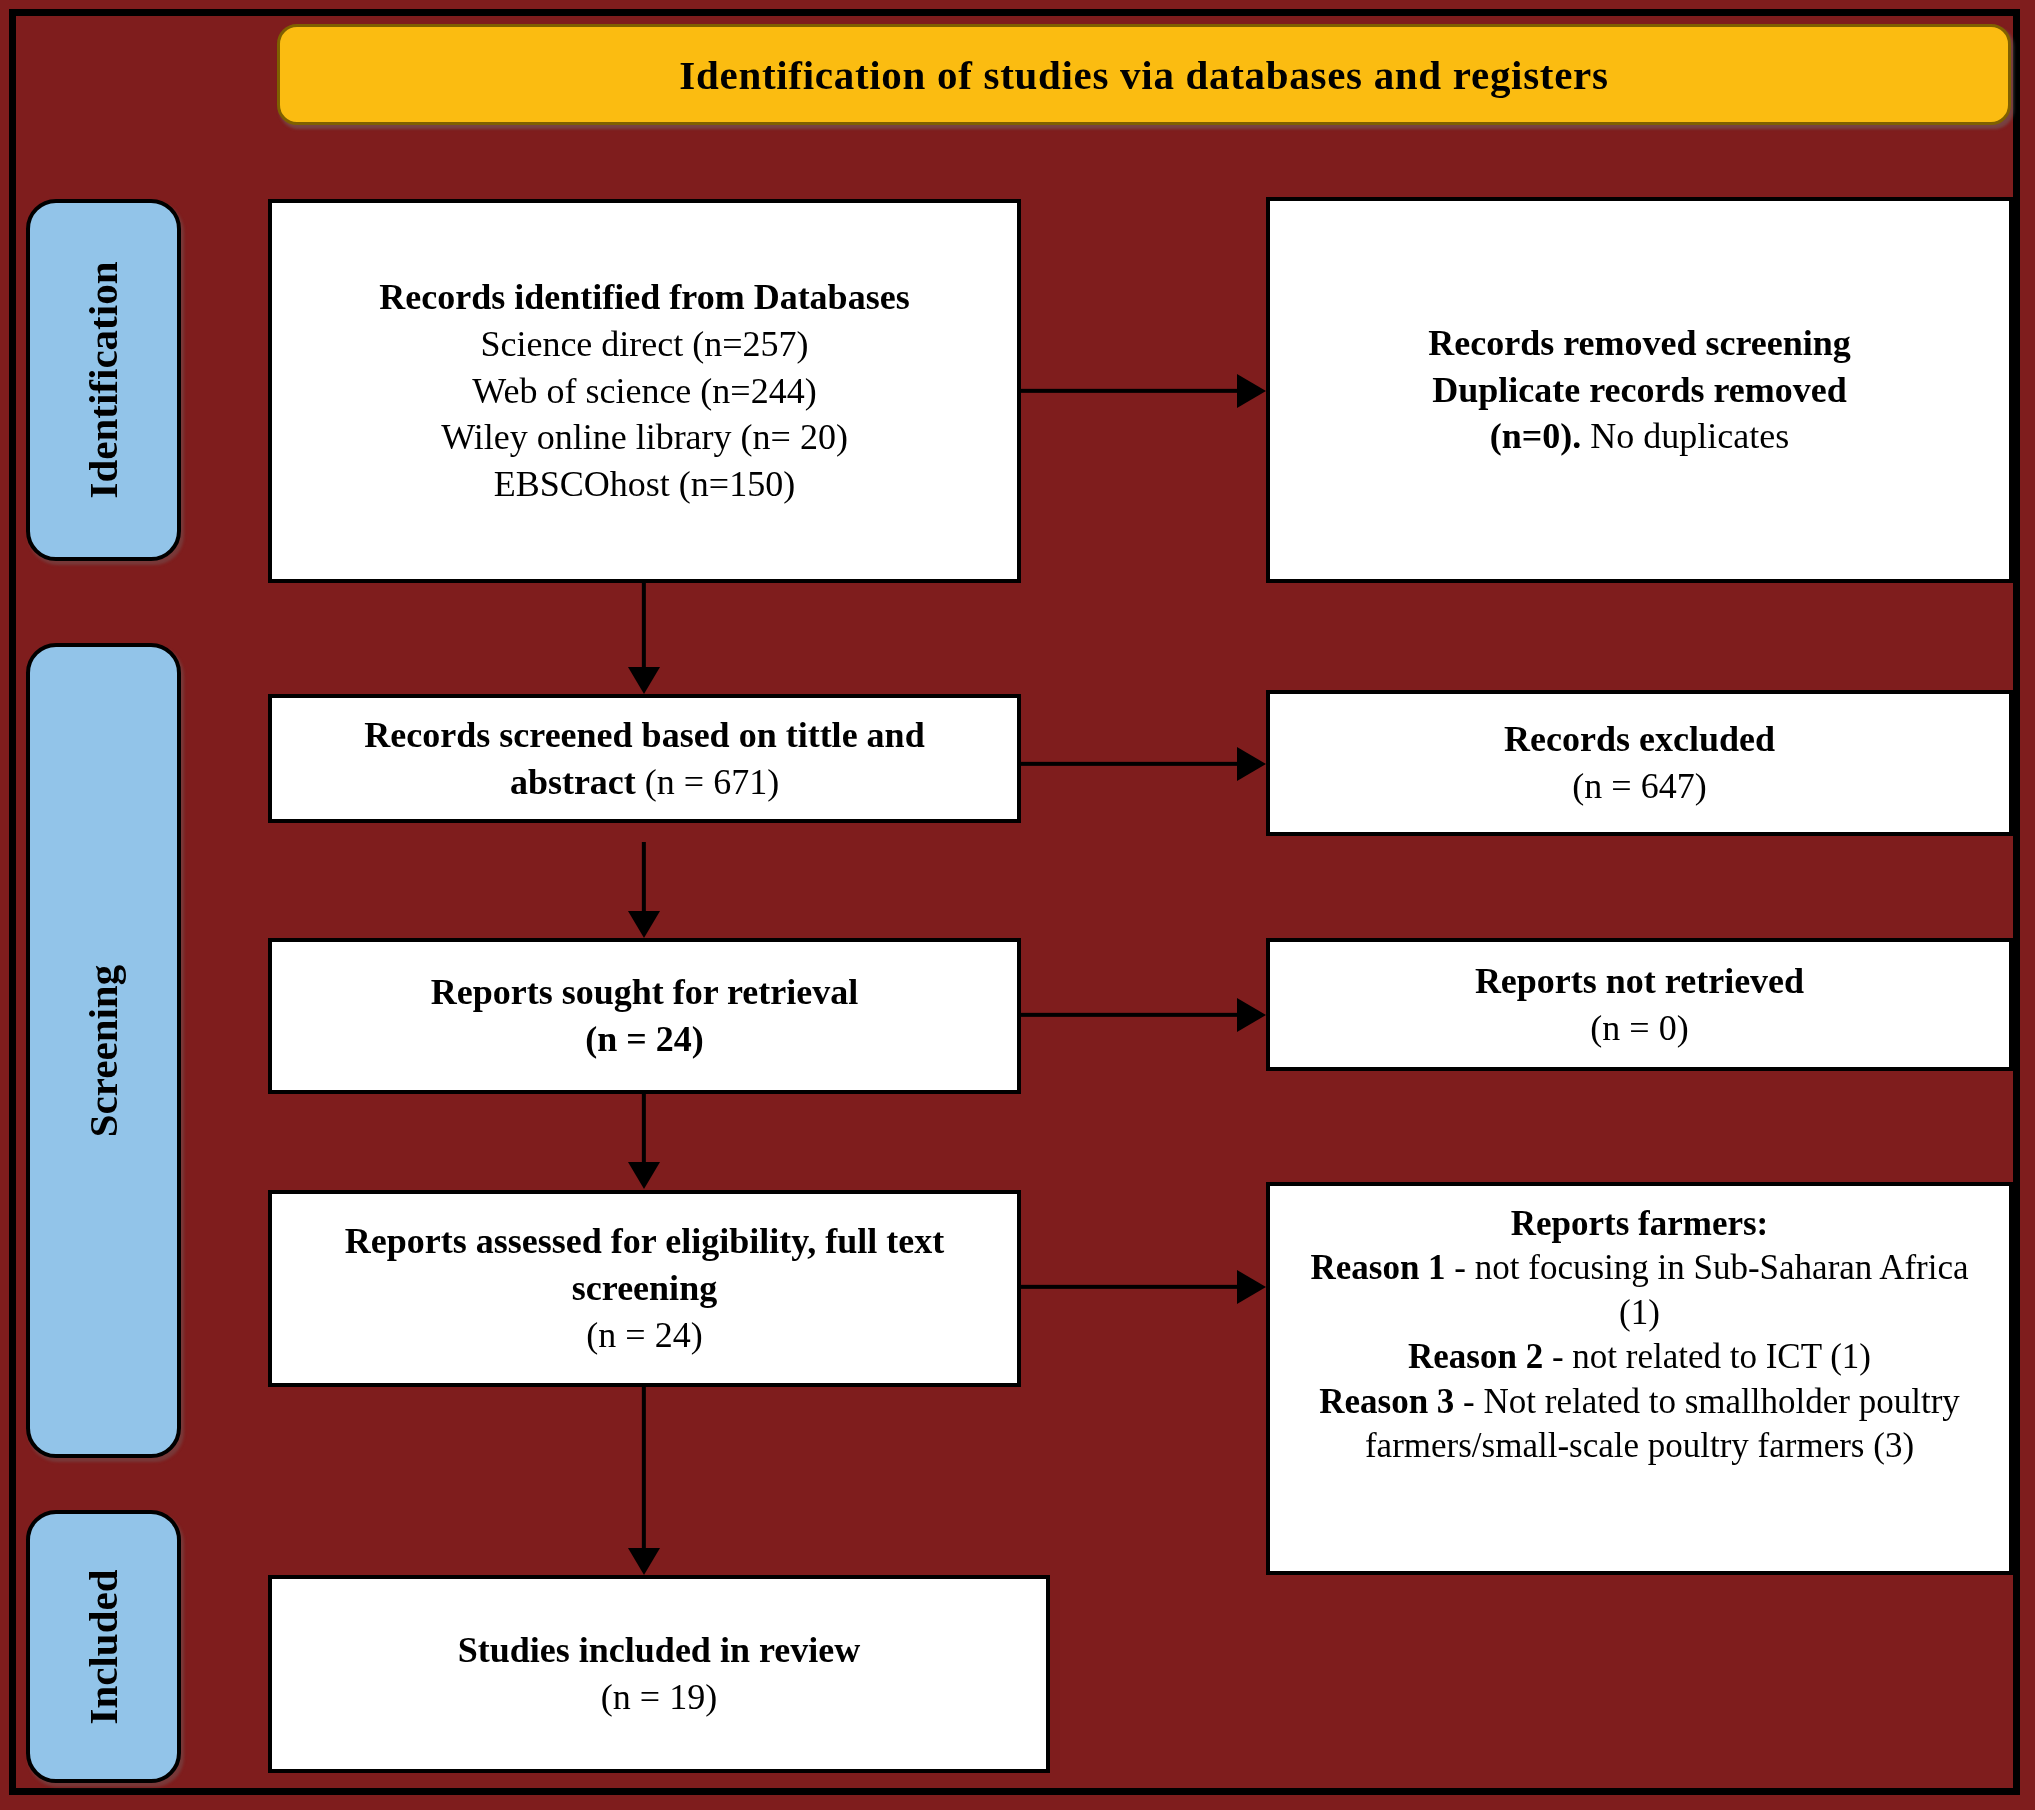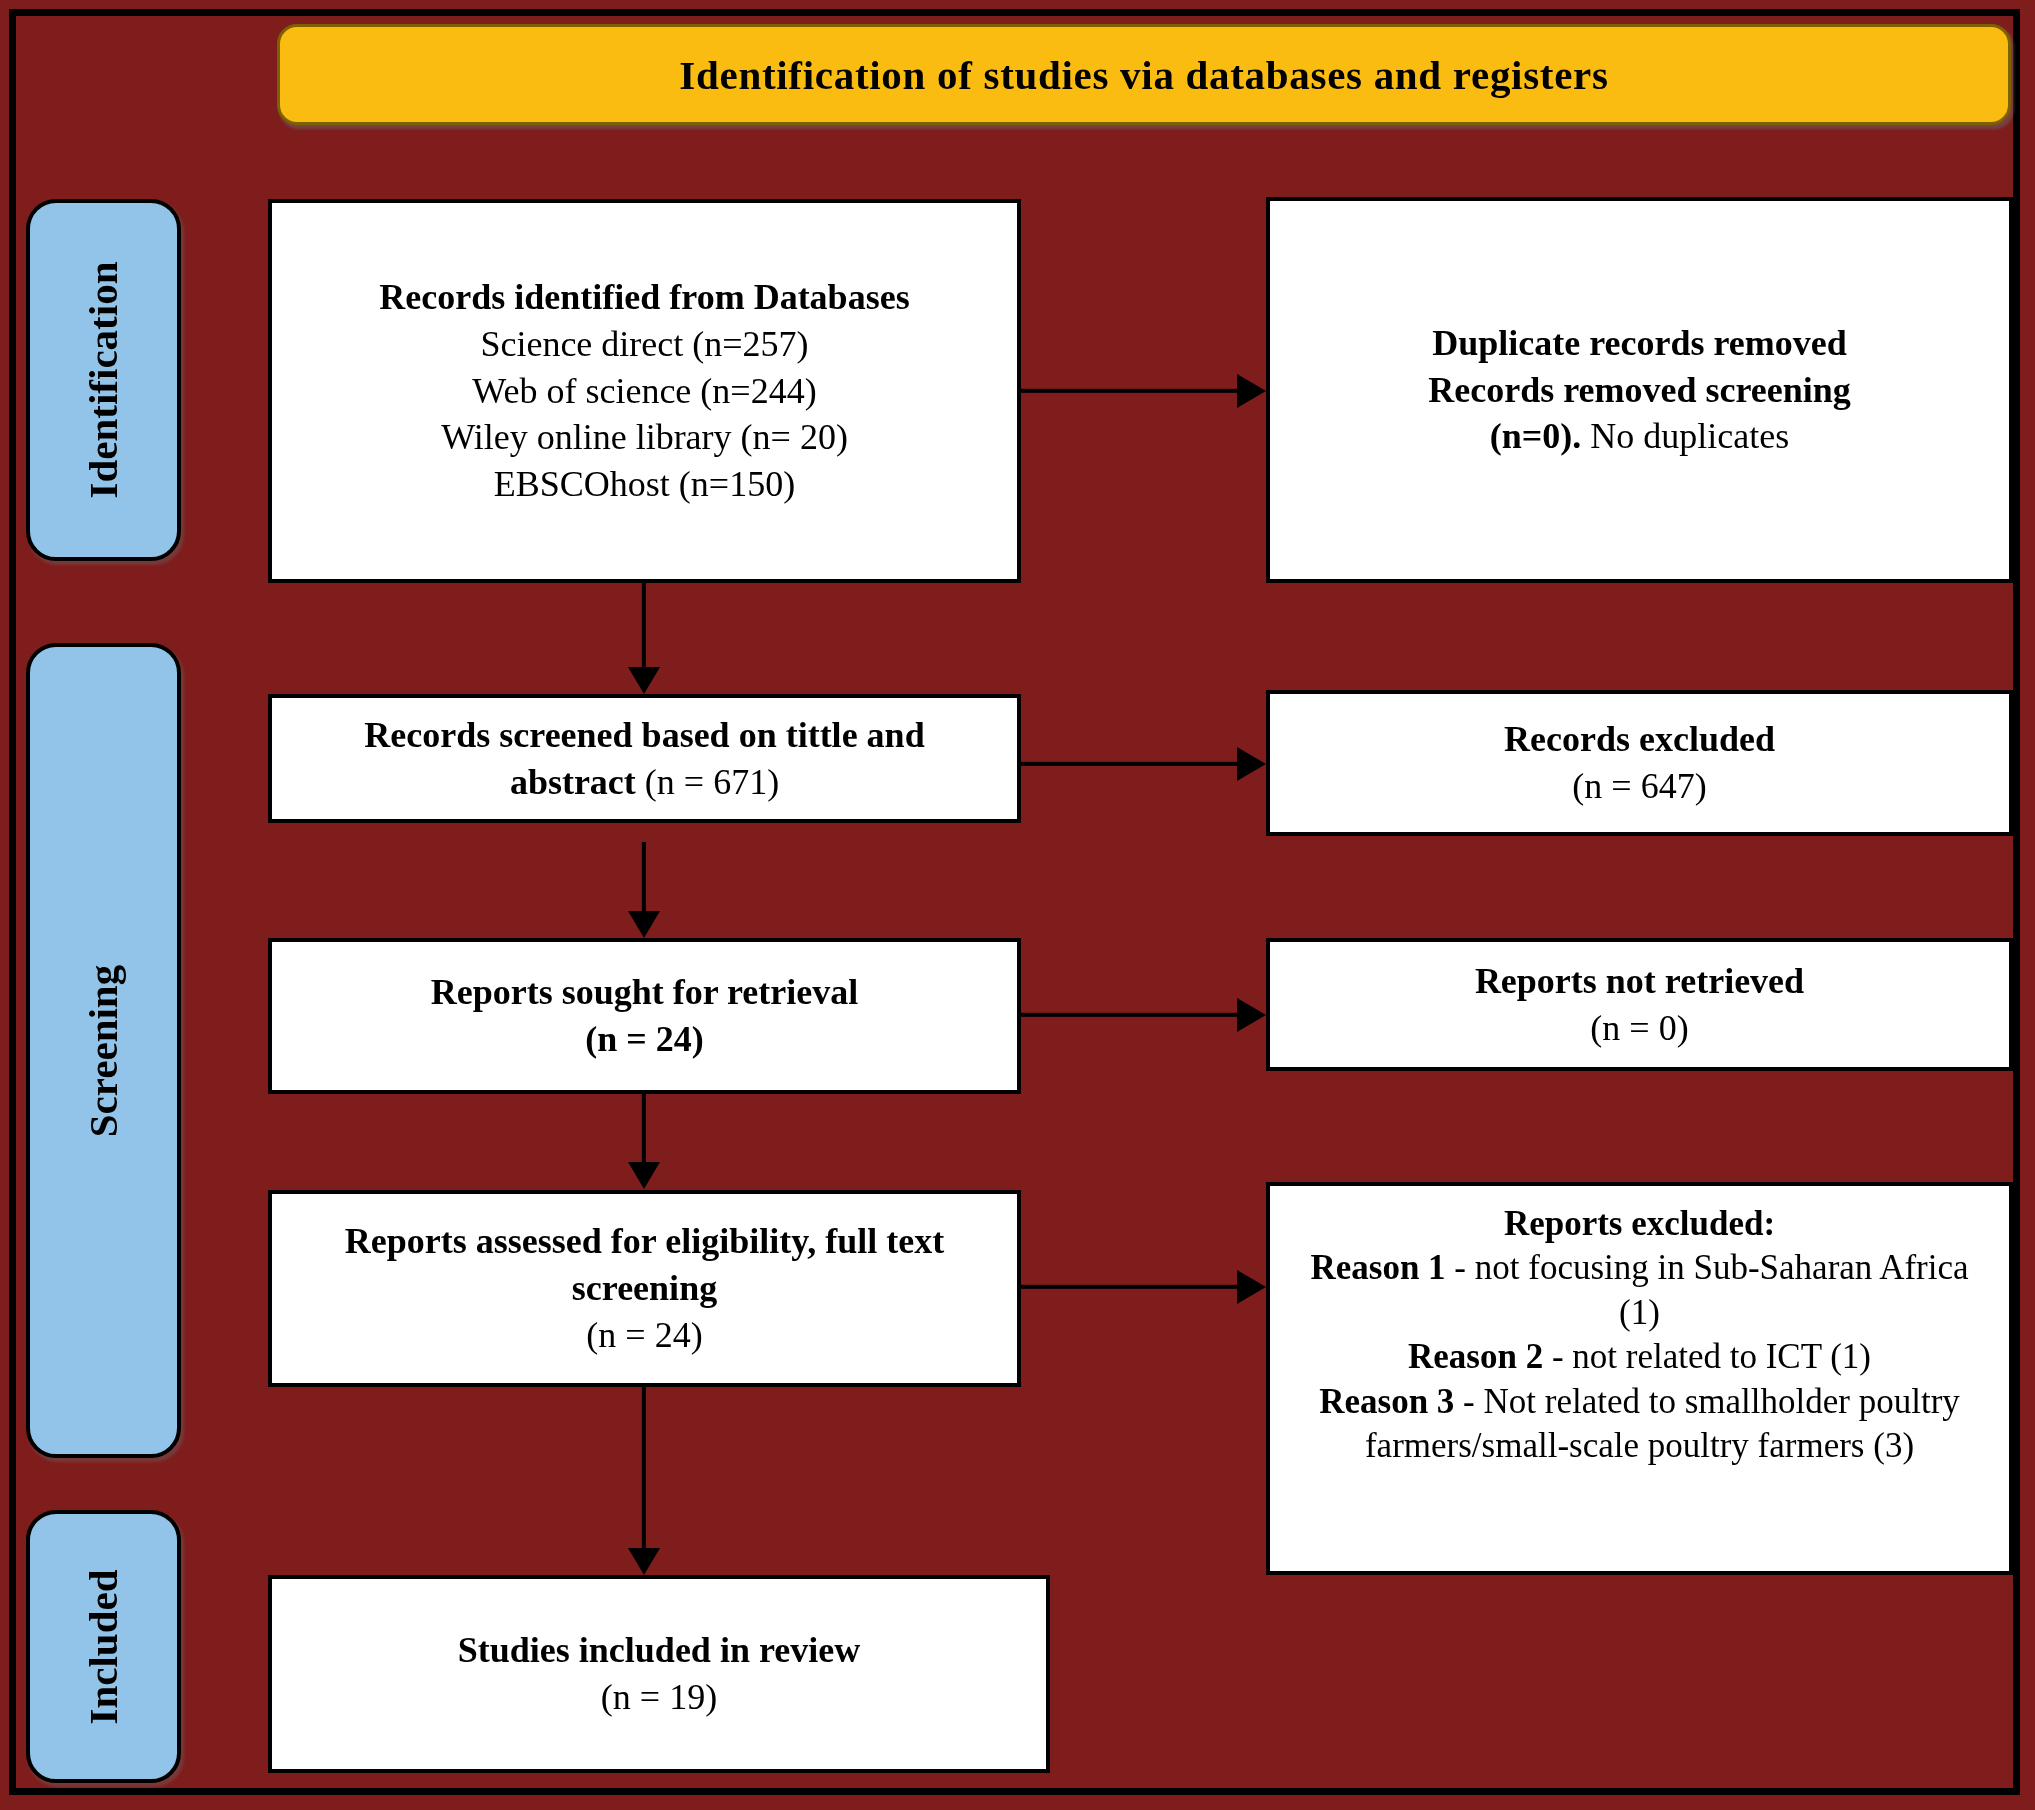--- a/index.html
+++ b/index.html
@@ -87,40 +87,40 @@
     <div class="b">Reports assessed for eligibility, full text screening</div>
     <div>(n = 24)</div>
   </div>
 
   <div class="box" style="left:268px;top:1575px;width:782px;height:198px;">
     <div class="b">Studies included in review</div>
     <div>(n = 19)</div>
   </div>
 
   <div class="box" style="left:1266px;top:197px;width:747px;height:386px;">
+    <div class="b">Records removed screening</div>
     <div class="b">Duplicate records removed</div>
-    <div class="b">Records removed screening</div>
     <div>
       <span class="b">(n=0).</span>
       <span>No duplicates</span>
     </div>
   </div>
 
   <div class="box" style="left:1266px;top:690px;width:747px;height:146px;">
     <div class="b">Records excluded</div>
     <div>(n = 647)</div>
   </div>
 
   <div class="box" style="left:1266px;top:938px;width:747px;height:133px;">
     <div class="b">Reports not retrieved</div>
     <div>(n = 0)</div>
   </div>
 
   <div class="box topalign" style="left:1266px;top:1182px;width:747px;height:393px;">
-    <div class="b">Reports excluded:</div>
+    <div class="b">Reports farmers:</div>
     <div><span class="b">Reason 1</span><span> - not focusing in Sub-Saharan Africa (1)</span></div>
     <div><span class="b">Reason 2</span><span> - not related to ICT (1)</span></div>
     <div><span class="b">Reason 3</span><span> - Not related to smallholder poultry farmers/small-scale poultry farmers (3)</span></div>
   </div>
 
   <div class="arrow-r" style="left:1021px;top:373px;width:245px;height:36px;">
     <div class="shaft"></div>
     <div class="head"></div>
   </div>
   <div class="arrow-r" style="left:1021px;top:746px;width:245px;height:36px;">

